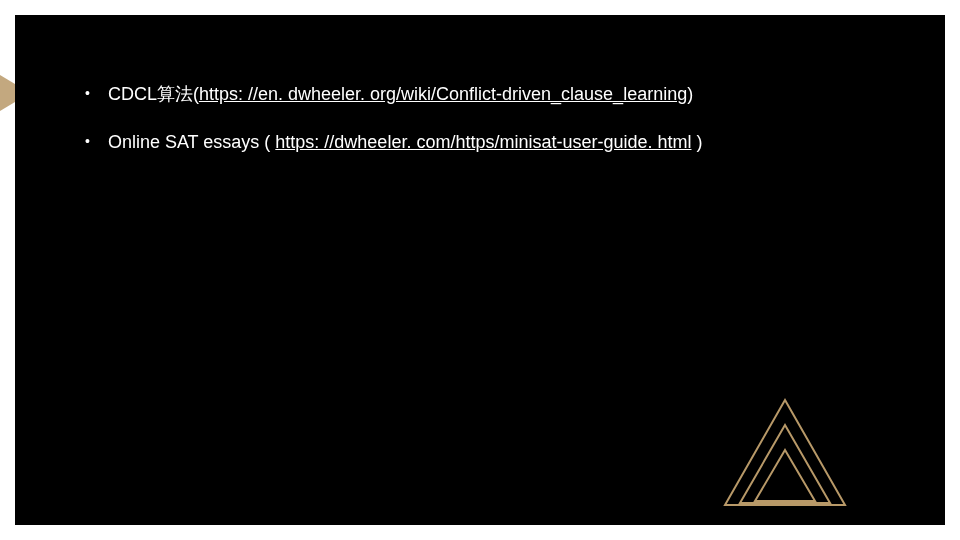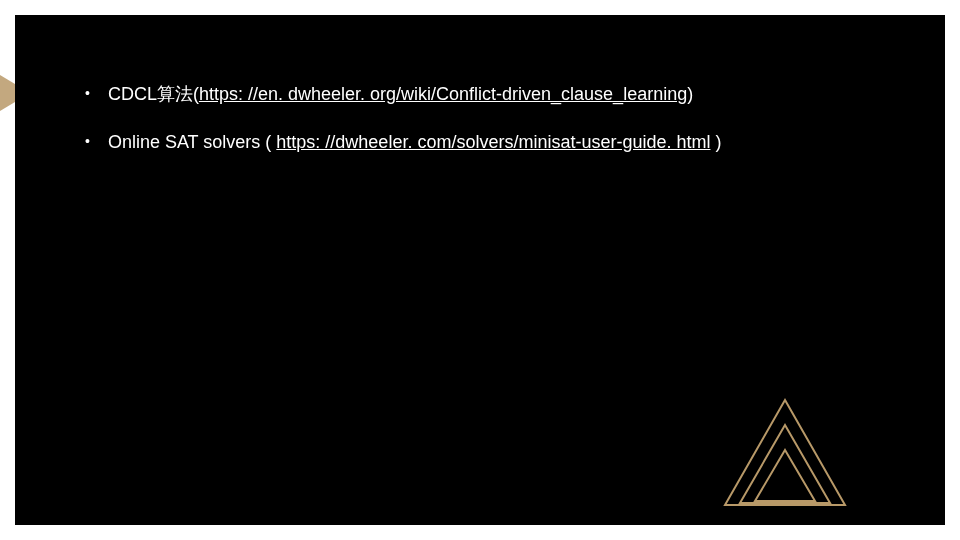--- a/index.html
+++ b/index.html
@@ -79,21 +79,21 @@
   <ul class="bullet-list">
     <li class="bullet-item">
       <span class="bullet-marker">•</span>
       <span class="bullet-content">
         <span>CDCL算法</span><span>(</span><span class="link">https: //en. dwheeler. org/wiki/Conflict-driven_clause_learning</span><span>)</span>
       </span>
     </li>
     <li class="bullet-item">
       <span class="bullet-marker">•</span>
       <span class="bullet-content">
-        <span>Online SAT solvers</span><span> ( </span><span class="link">https: //dwheeler. com/solvers/minisat-user-guide. html</span><span> )</span>
+        <span>Online SAT essays</span><span> ( </span><span class="link">https: //dwheeler. com/https/minisat-user-guide. html</span><span> )</span>
       </span>
     </li>
   </ul>
 
   <div class="triangle-stack">
     <svg viewBox="0 0 140 120">
       <polygon points="70,5 130,110 10,110" fill="none" stroke="#b89968" stroke-width="2"></polygon>
       <polygon points="70,30 115,108 25,108" fill="none" stroke="#b89968" stroke-width="2"></polygon>
       <polygon points="70,55 100,106 40,106" fill="none" stroke="#b89968" stroke-width="2"></polygon>
     </svg>

